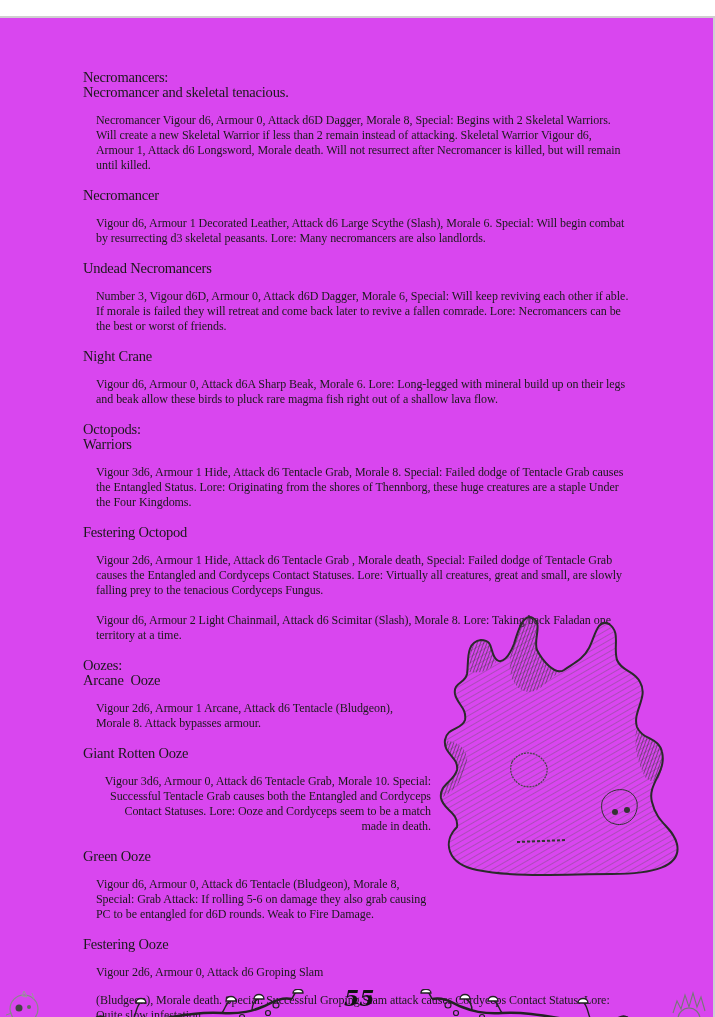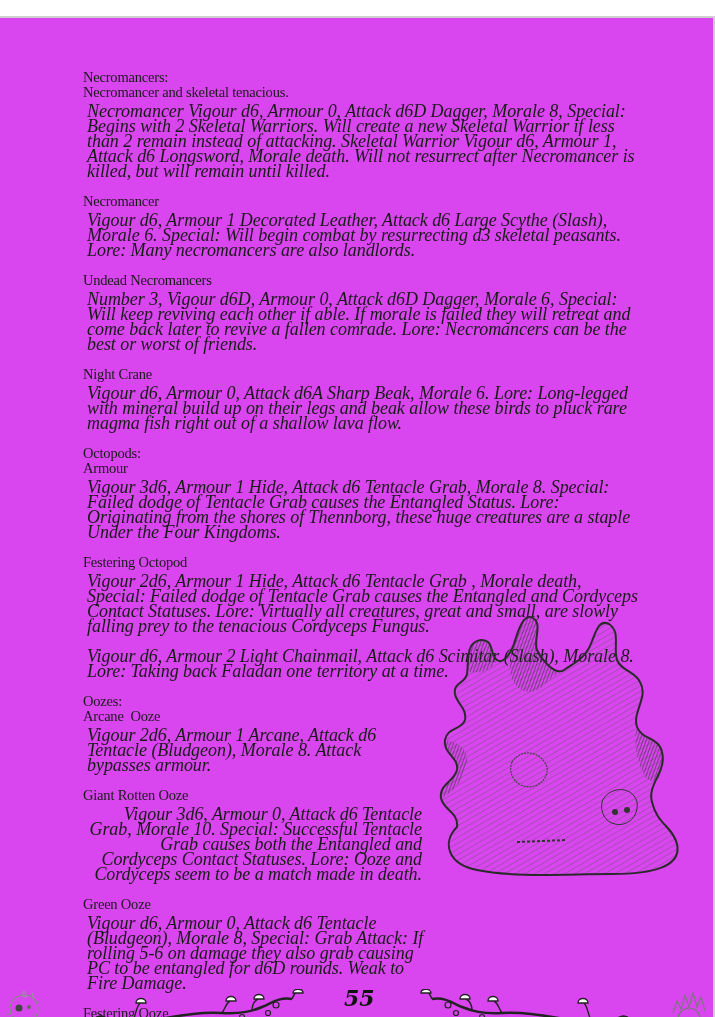--- a/index.html
+++ b/index.html
@@ -11,21 +11,21 @@
   }
   .content {
     position: absolute; left: 83px; top: 52px; width: 560px;
     font-family: "Liberation Serif", "DejaVu Serif", serif;
     color: #1a1a1a;
   }
   .group-title, .entry-title {
     font-size: 14.5px; line-height: 15px; margin: 0; font-weight: normal; letter-spacing: -0.2px;
   }
   .entry-body {
-    font-size: 18px; line-height: 15px; margin: 4px; letter-spacing: -0.05px; font-style: italic;
+    font-size: 12px; line-height: 15px; margin: 13px; letter-spacing: -0.05px;
   }
   .entry { margin-bottom: 15px; }
   .narrow .entry-body { width: 340px; }
   .ooze-illustration {
     position: absolute; left: 437px; top: 594px; width: 250px; height: 270px;
   }
   .footer { position: absolute; left: 0; top: 955px; width: 715px; height: 62px; }
   .page-number {
     position: absolute; left: 344px; top: 12px; width: 30px; text-align: center;
     font-family: "DejaVu Serif", serif; font-style: italic; font-weight: bold; font-size: 22px; color: #111;
@@ -58,21 +58,21 @@
       <p class="entry-body">Number 3, Vigour d6D, Armour 0, Attack d6D Dagger, Morale 6, Special: Will keep reviving each other if able. If morale is failed they will retreat and come back later to revive a fallen comrade. Lore: Necromancers can be the best or worst of friends.</p>
     </div>
 
     <div class="entry">
       <h4 class="entry-title">Night Crane</h4>
       <p class="entry-body">Vigour d6, Armour 0, Attack d6A Sharp Beak, Morale 6. Lore: Long-legged with mineral build up on their legs and beak allow these birds to pluck rare magma fish right out of a shallow lava flow.</p>
     </div>
 
     <div class="entry">
       <h3 class="group-title">Octopods:</h3>
-      <h4 class="entry-title">Armour</h4>
+      <h4 class="entry-title">Warriors</h4>
       <p class="entry-body">Vigour 3d6, Armour 1 Hide, Attack d6 Tentacle Grab, Morale 8. Special: Failed dodge of Tentacle Grab causes the Entangled Status. Lore: Originating from the shores of Thennborg, these huge creatures are a staple Under the Four Kingdoms.</p>
     </div>
 
     <div class="entry">
       <h4 class="entry-title">Festering Octopod</h4>
       <p class="entry-body">Vigour 2d6, Armour 1 Hide, Attack d6 Tentacle Grab , Morale death, Special: Failed dodge of Tentacle Grab causes the Entangled and Cordyceps Contact Statuses. Lore: Virtually all creatures, great and small, are slowly falling prey to the tenacious Cordyceps Fungus.</p>
     </div>
 
     <div class="entry">
       <p class="entry-body">Vigour d6, Armour 2 Light Chainmail, Attack d6 Scimitar (Slash), Morale 8. Lore: Taking back Faladan one territory at a time.</p>

